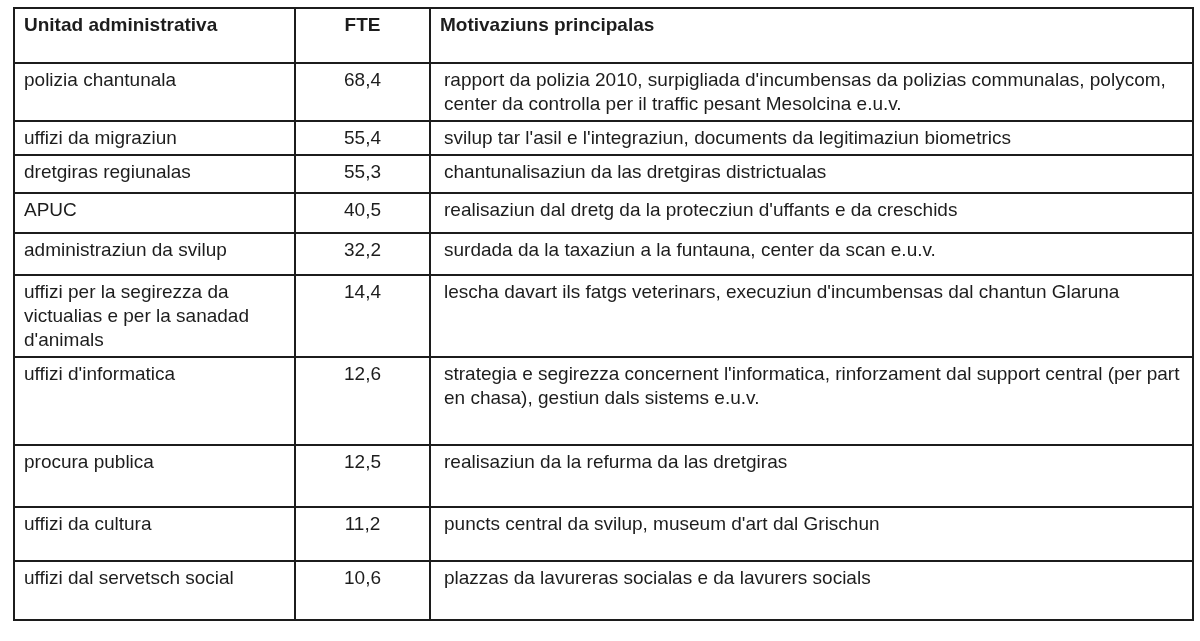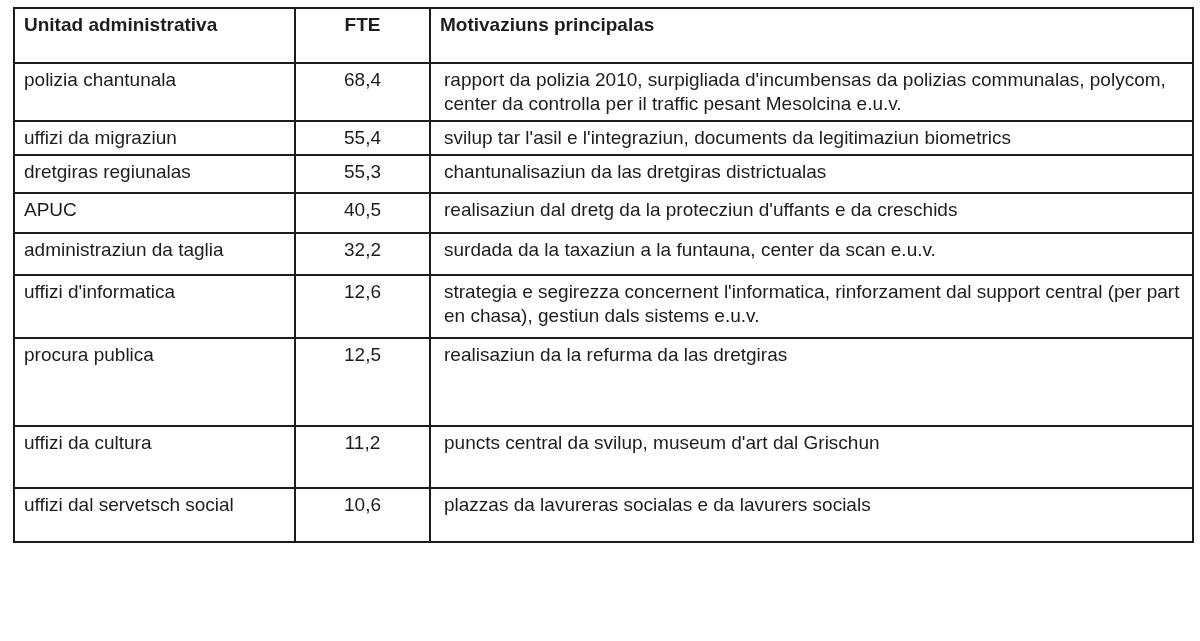--- a/index.html
+++ b/index.html
@@ -95,23 +95,28 @@
         <td>dretgiras regiunalas</td>
         <td class="fte-c">55,3</td>
         <td class="mot-c">chantunalisaziun da las dretgiras districtualas</td>
       </tr>
       <tr>
         <td>APUC</td>
         <td class="fte-c">40,5</td>
         <td class="mot-c">realisaziun dal dretg da la protecziun d'uffants e da creschids</td>
       </tr>
       <tr>
-        <td>administraziun da taglia</td>
+        <td>administraziun da svilup</td>
         <td class="fte-c">32,2</td>
         <td class="mot-c">surdada da la taxaziun a la funtauna, center da scan e.u.v.</td>
+      </tr>
+      <tr>
+        <td>uffizi per la segirezza da victualias e per la sanadad d'animals</td>
+        <td class="fte-c">14,4</td>
+        <td class="mot-c">lescha davart ils fatgs veterinars, execuziun d'incumbensas dal chantun Glaruna</td>
       </tr>
       <tr>
         <td>uffizi d'informatica</td>
         <td class="fte-c">12,6</td>
         <td class="mot-c">strategia e segirezza concernent l'informatica, rinforzament dal support central (per part en chasa), gestiun dals sistems e.u.v.</td>
       </tr>
       <tr>
         <td>procura publica</td>
         <td class="fte-c">12,5</td>
         <td class="mot-c">realisaziun da la refurma da las dretgiras</td>

